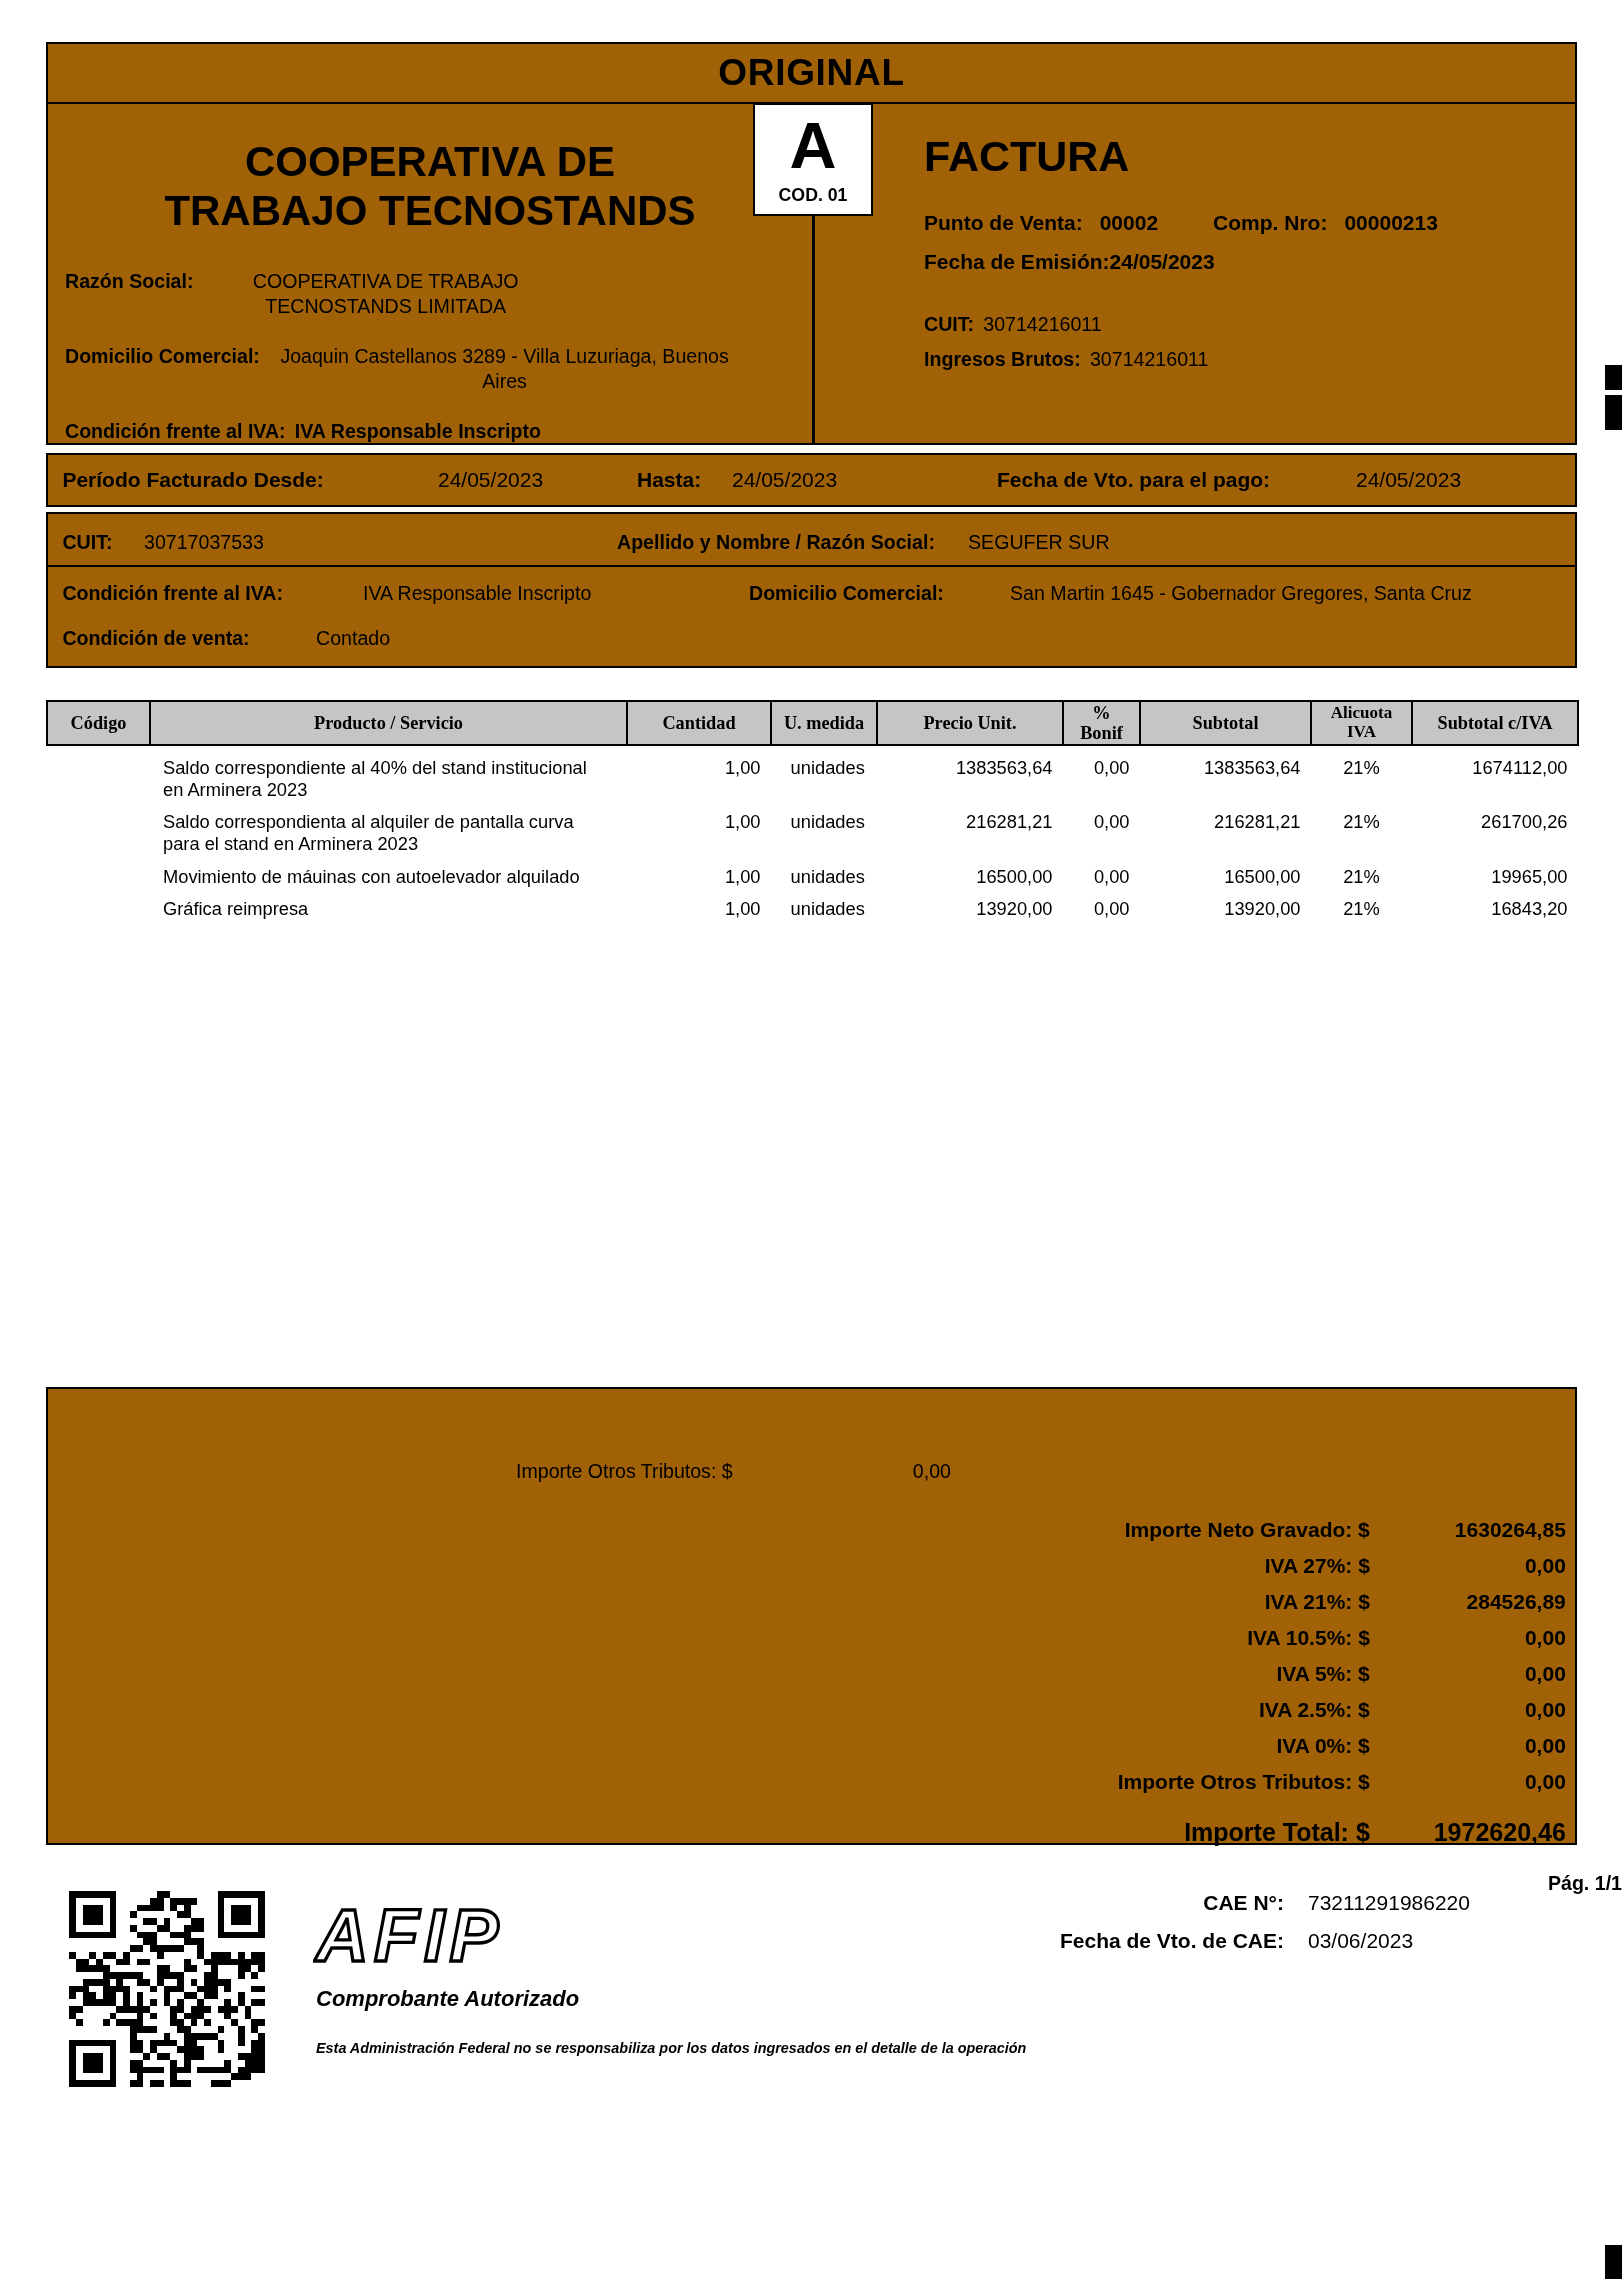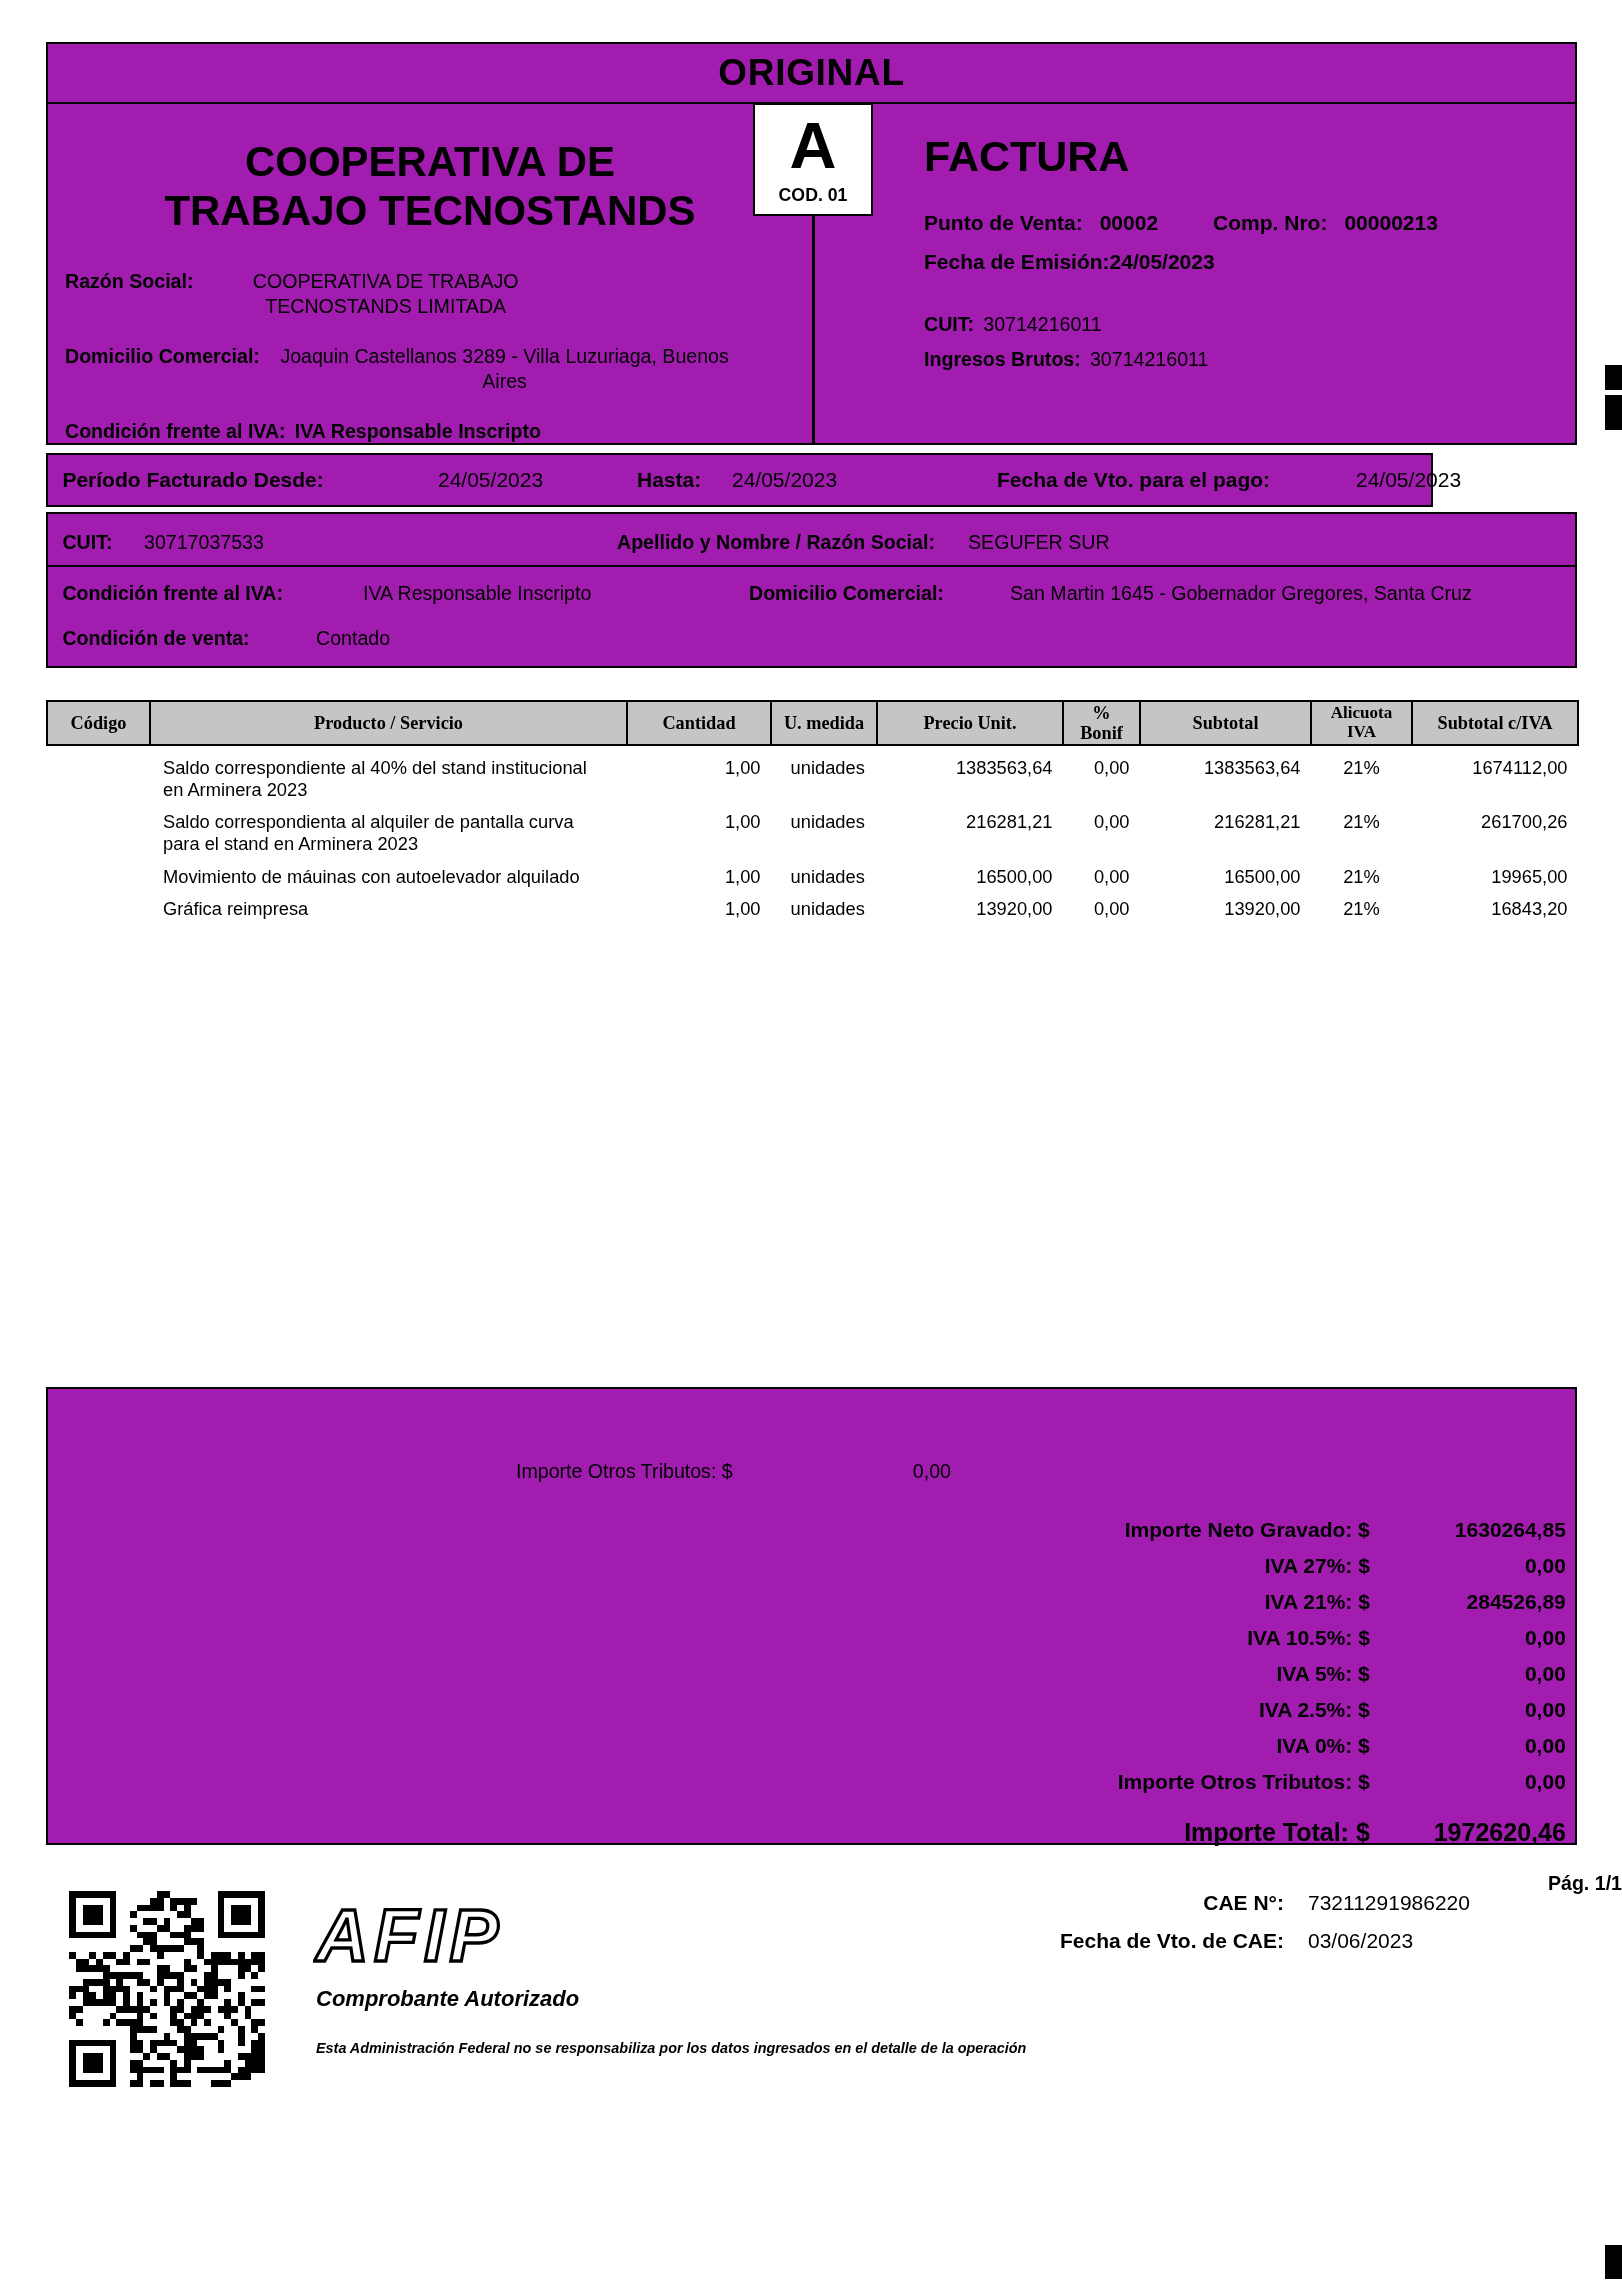--- a/index.html
+++ b/index.html
@@ -1,20 +1,20 @@
 <!DOCTYPE html>
 <html style="font-size:10.5px"><head>
 <meta charset="utf-8">
 <style>
   * { margin:0; padding:0; box-sizing:border-box; }
   html,body { background:#fff; }
   body { font-family:"Liberation Sans", sans-serif; color:#000; }
   .page { position:relative; width:1622px; height:2295px; background:#fff; overflow:hidden; }
 
-  .box { border:2.6px solid #000; position:absolute; background:#a21caf; }
+  .box { border:2.6px solid #000; position:absolute; background:#a16207; }
 
   
   .original-box { left:46px; top:42px; width:1531px; height:63px; text-align:center; }
   .original-box span { display:block; font-size:37px; font-weight:bold; line-height:58px; letter-spacing:0.7px; }
 
   
   .header-section { left:46px; top:102px; width:1531px; height:343px; }
   .v-divider { position:absolute; left:764px; top:0; width:2.6px; height:100%; background:#000; }
   .tipo-box { position:absolute; left:705px; top:-1.3px; width:120px; height:113px; background:#fff; border:2.6px solid #000; text-align:center; z-index:3; }
   .tipo-letter { font-size:65px; font-weight:bold; line-height:73px; display:block; margin-top:3.9px; }
@@ -31,21 +31,21 @@
   .invoice-panel { position:absolute; left:767px; top:0; right:0; height:100%; padding:27.5px 19.6px 0 109px; }
   .factura-title { font-size:43px; font-weight:bold; }
   .pv-row { display:flex; margin-top:29px; font-size:21px; font-weight:bold; line-height:26px; }
   .pv-row .sp { margin-right:17px; }
   .pv-row .gap { width:55px; }
   .fe-row { display:flex; margin-top:13px; font-size:21px; font-weight:bold; line-height:26px; }
   .inv-group { margin-top:37px; font-size:19.6px; }
   .inv-group .info-row { margin-bottom:10.5px; line-height:25px; }
 
   
-  .periodo-box { left:46px; top:453px; width:1387px; height:54px; font-size:21px; }
+  .periodo-box { left:46px; top:453px; width:1531px; height:54px; font-size:21px; }
   .periodo-box span { position:absolute; top:50%; transform:translateY(-50%); white-space:nowrap; }
   .p-l1 { left:14.4px; font-weight:bold; }
   .p-v1 { left:390px; }
   .p-l2 { left:589px; font-weight:bold; }
   .p-v2 { left:684px; }
   .p-l3 { left:949px; font-weight:bold; }
   .p-v3 { left:1308px; }
 
   
   .cliente-box { left:46px; top:512px; width:1531px; height:156px; font-size:19.6px; }

